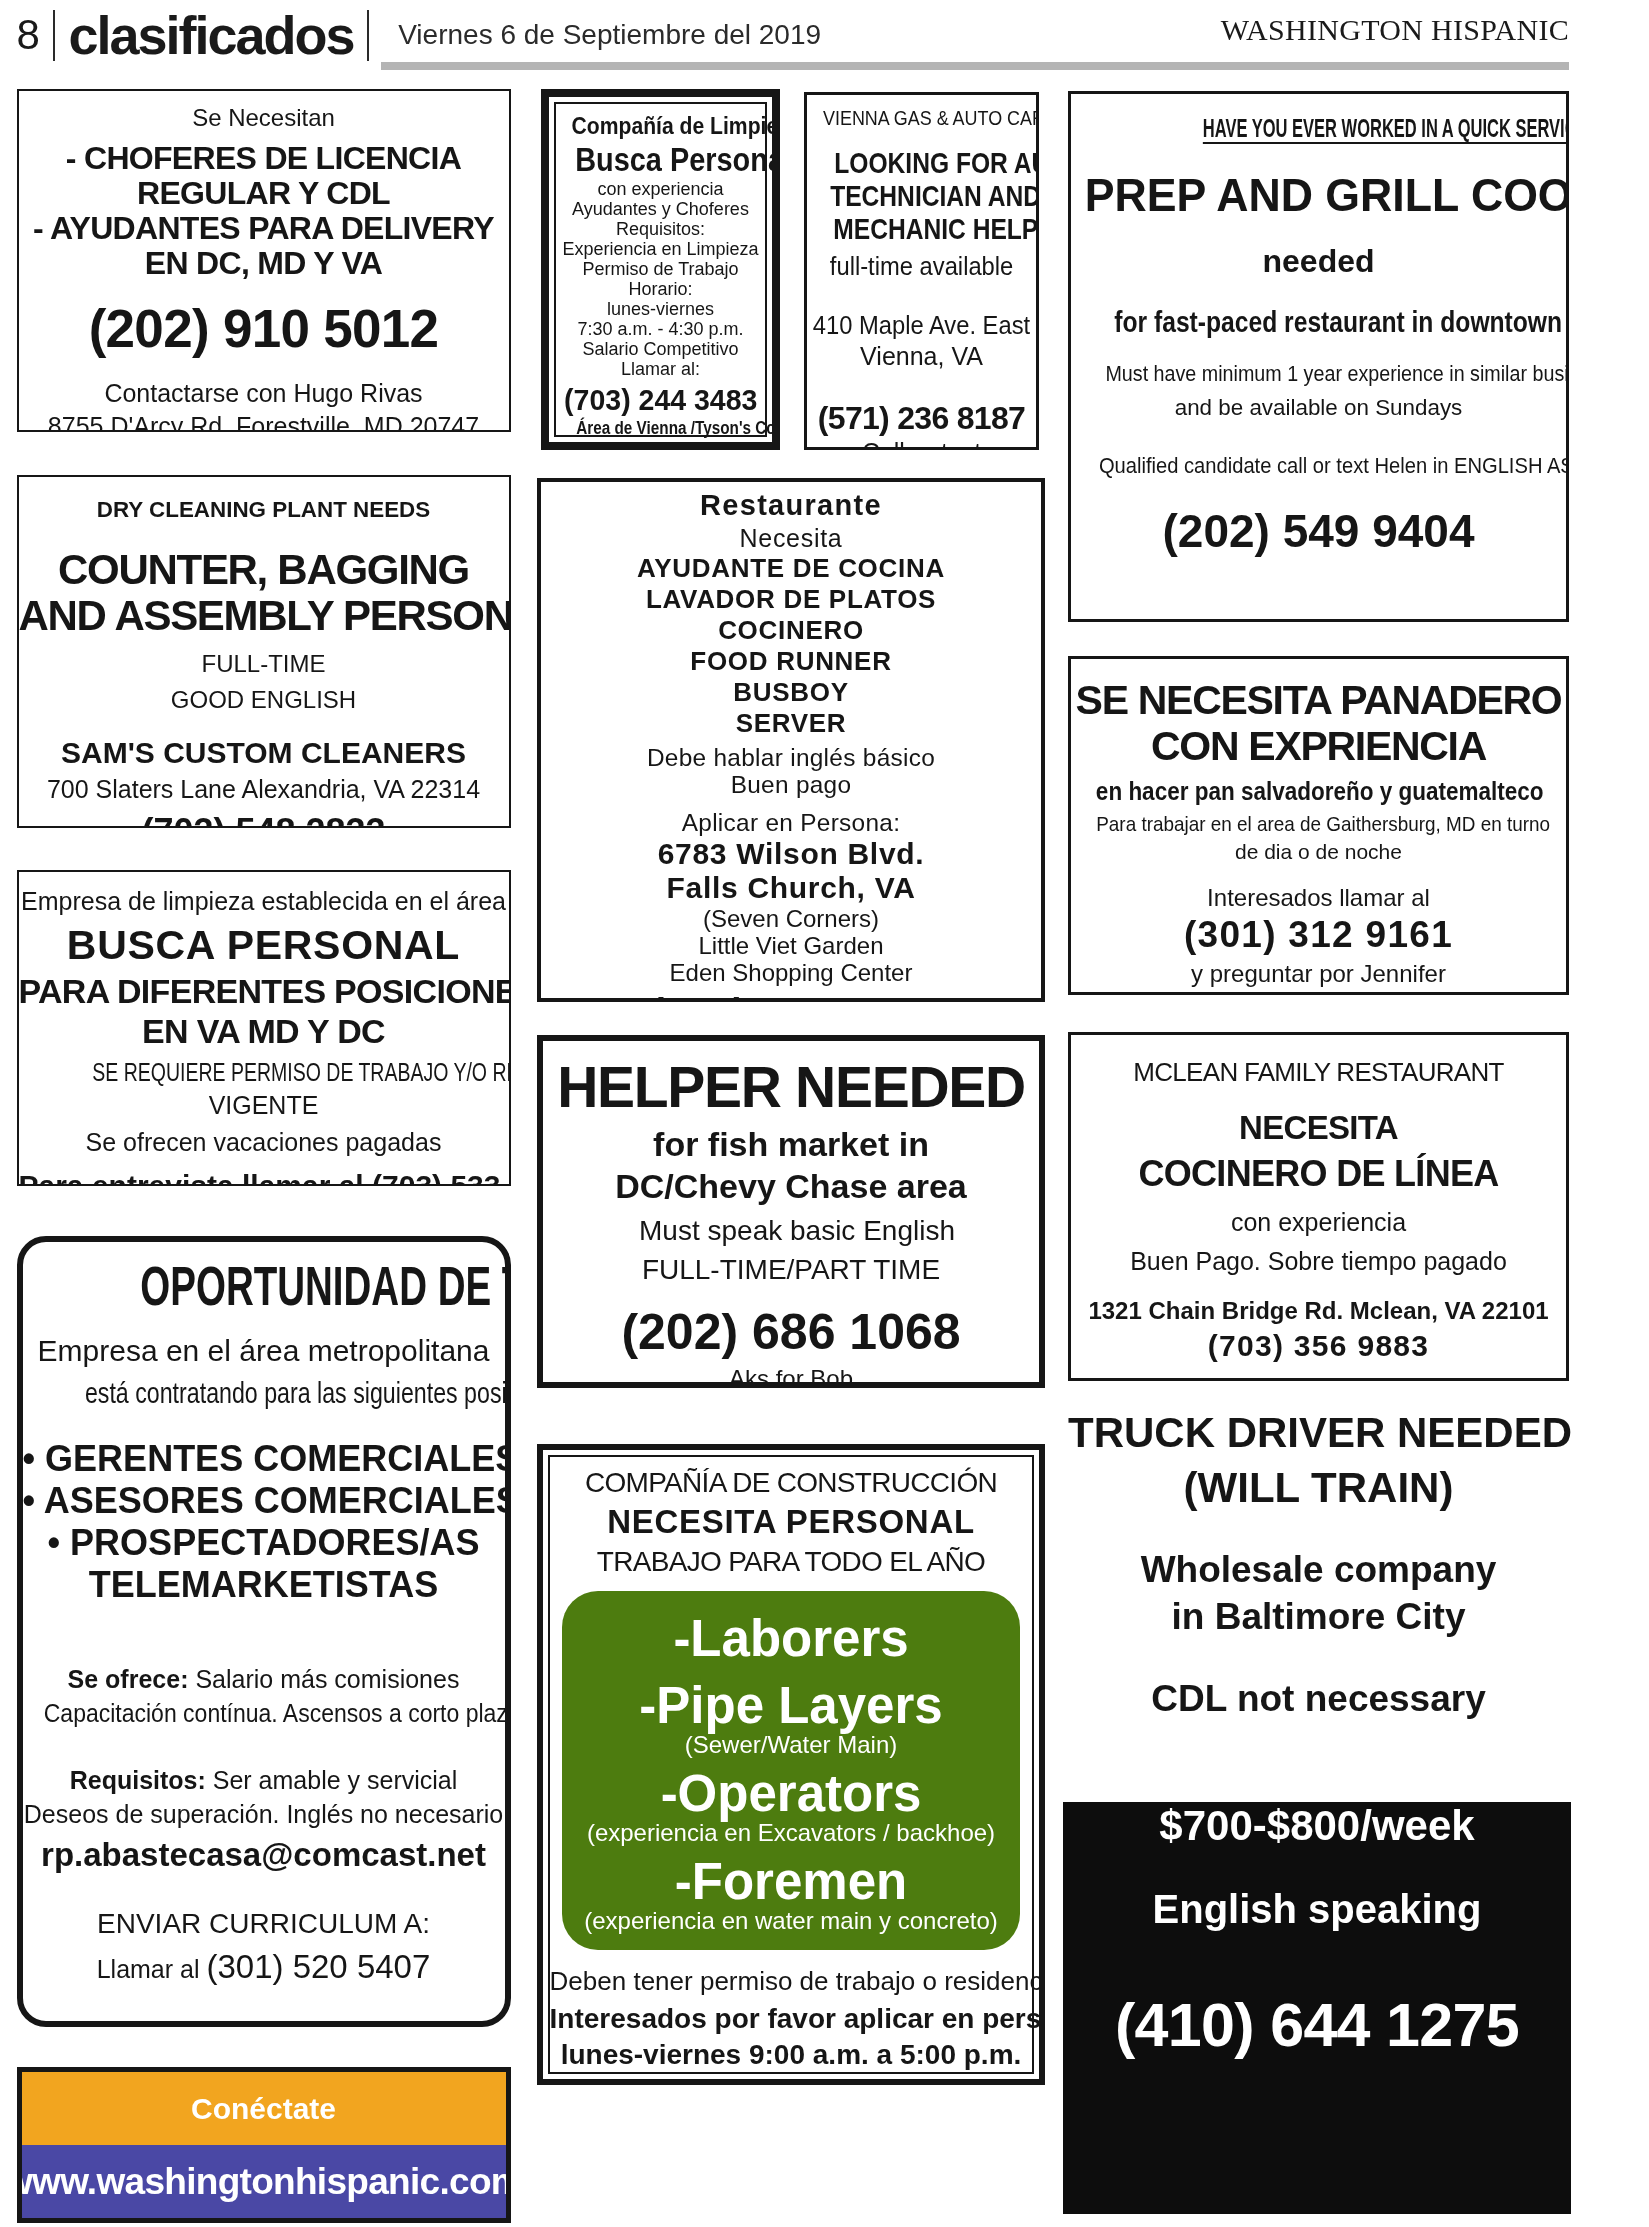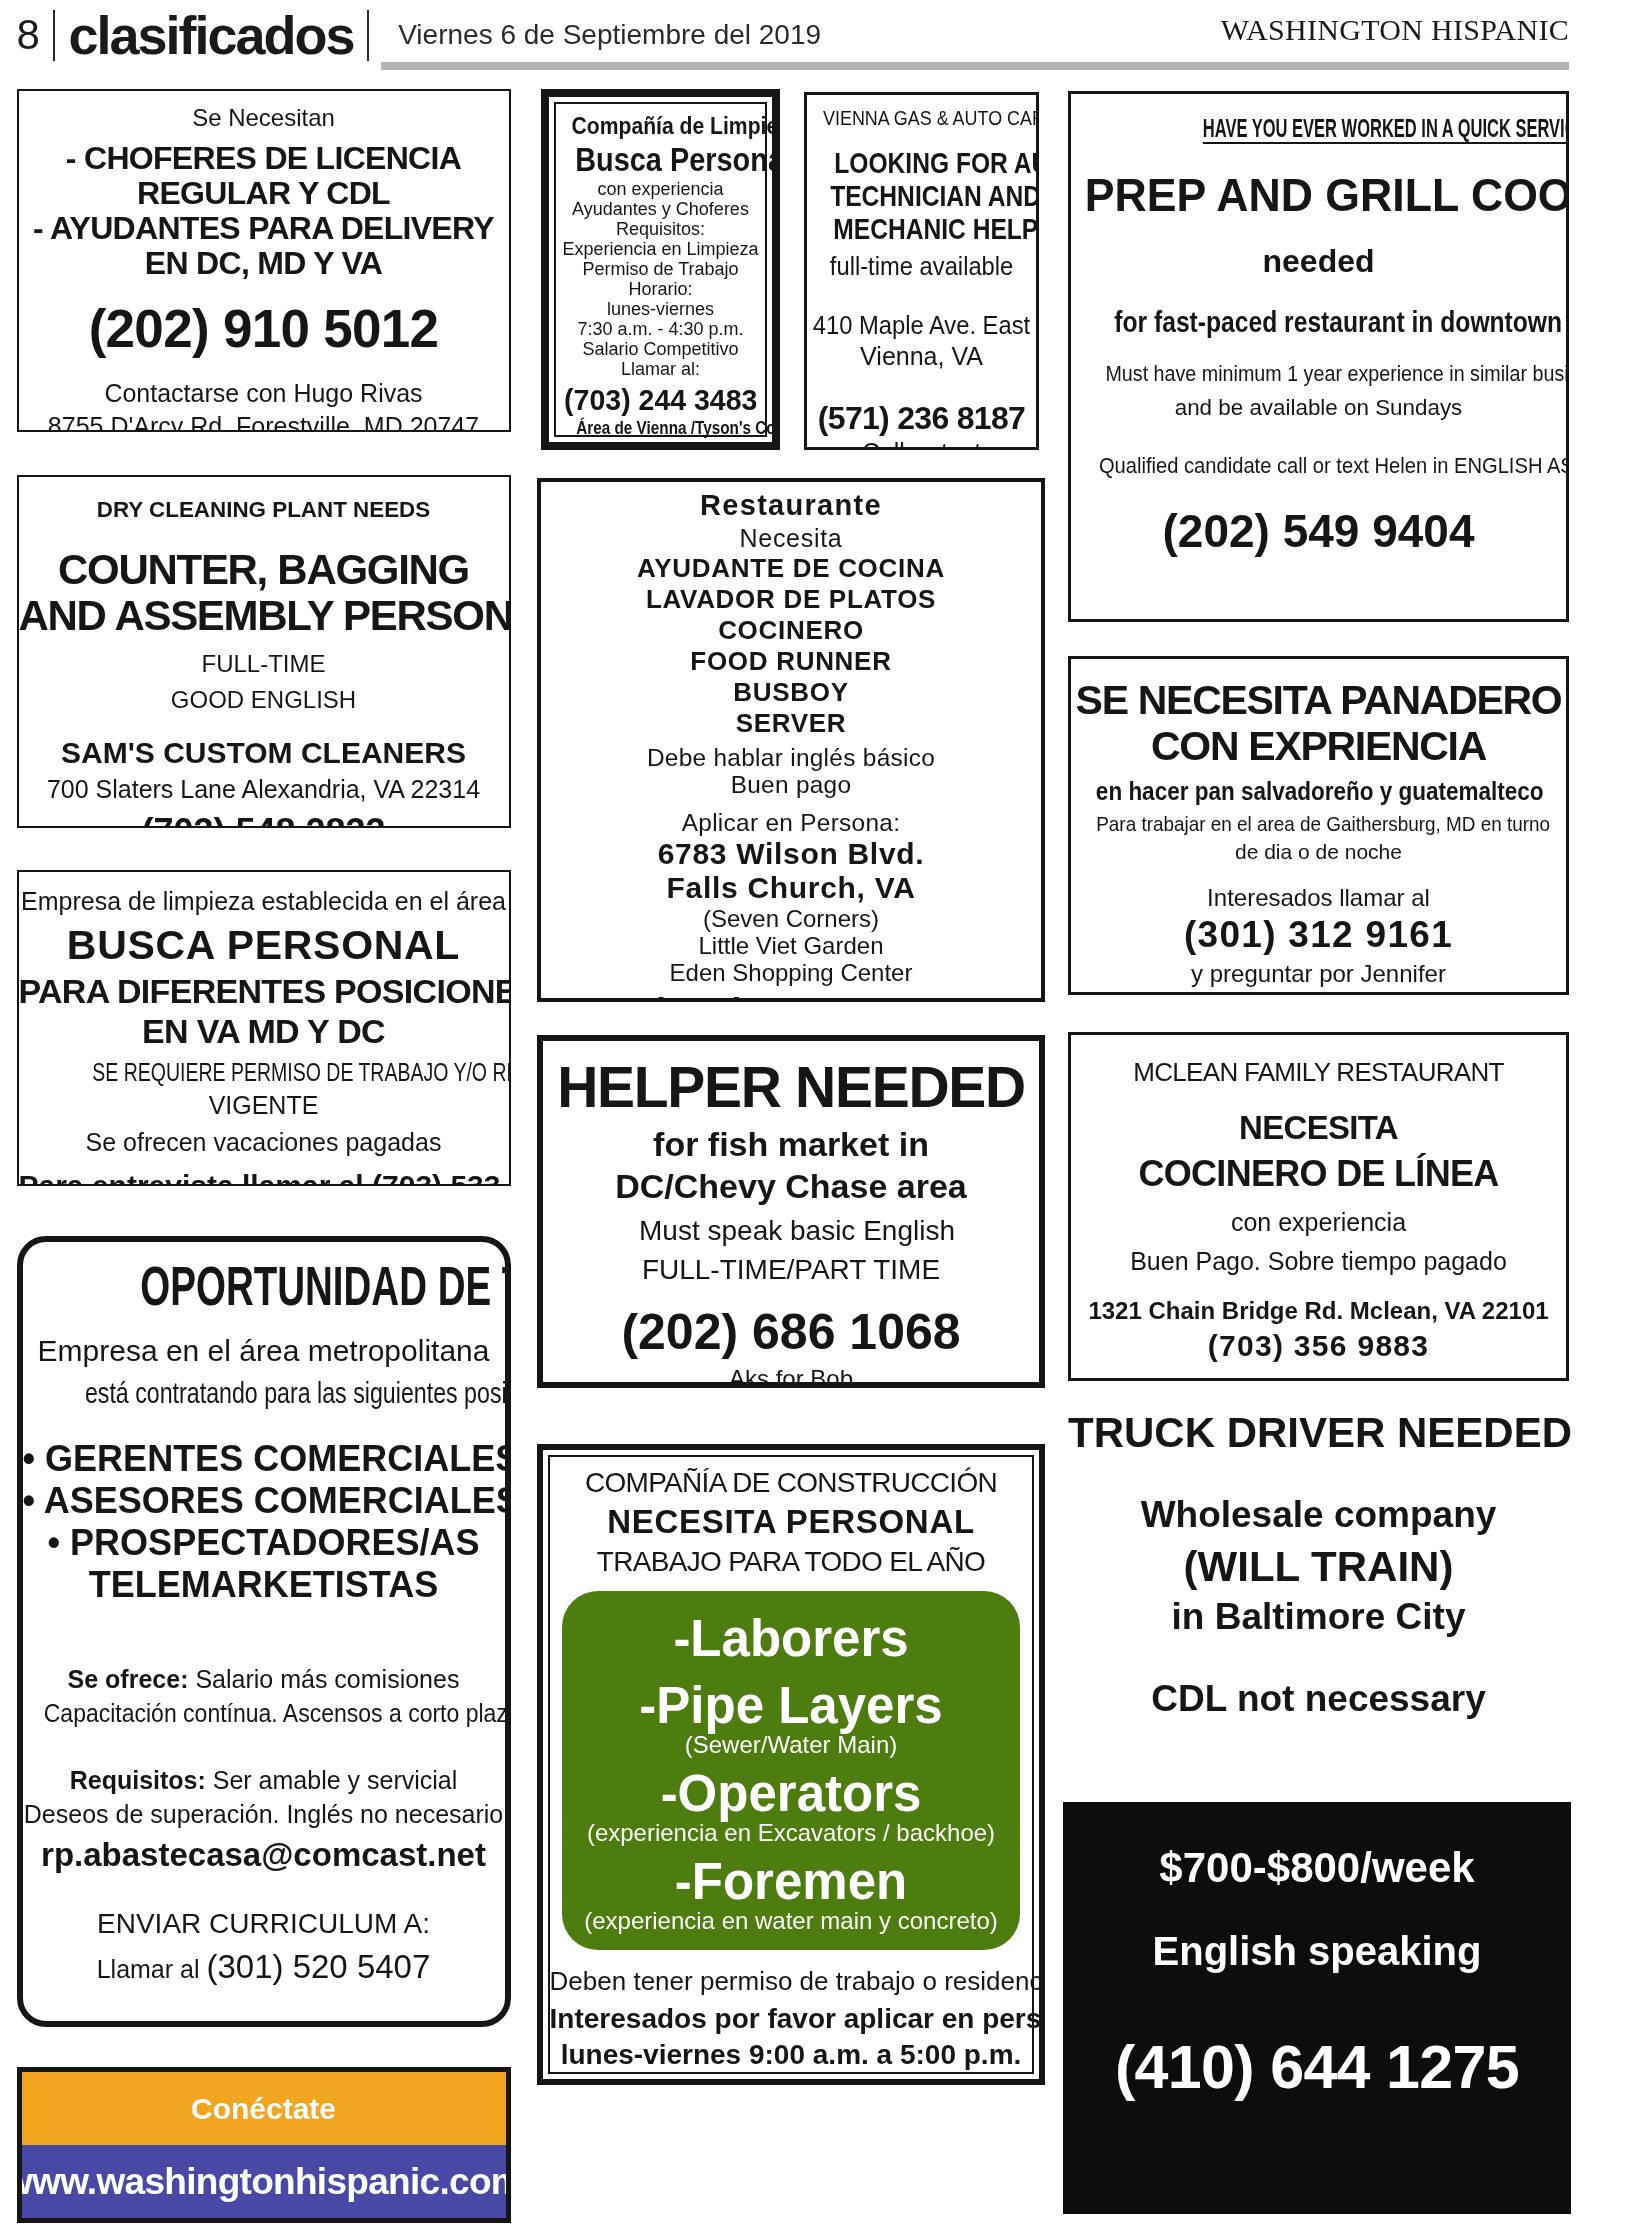--- a/index.html
+++ b/index.html
@@ -159,21 +159,21 @@
 
   #ad-truck{left:1068px;top:1404px;width:501px;height:316px;position:absolute;text-align:center;}
   #ad-truck .t1{font-size:42px;font-weight:700;margin-top:5.3px;}
   #ad-truck .t2{font-size:42px;font-weight:700;margin-top:6.6px;}
   #ad-truck .l1{font-size:37px;font-weight:700;margin-top:37px;}
   #ad-truck .l2{font-size:37px;font-weight:700;margin-top:5.3px;}
   #ad-truck .l3{font-size:37px;font-weight:700;margin-top:40px;}
 
   #ad-truckphone{left:1063px;top:1802px;width:508px;height:412px;position:absolute;
                  background:#0d0d0d;color:#fff;text-align:center;}
-  #ad-truckphone .pay{font-size:42px;font-weight:700;padding-top:42px;}
+  #ad-truckphone .pay{font-size:42px;font-weight:700;}
   #ad-truckphone .lang{font-size:40px;font-weight:700;margin-top:37px;}
   #ad-truckphone .phone{font-size:61px;font-weight:700;letter-spacing:-0.7px;margin-top:58px;}
 </style>
 </head>
 <body>
 
 <div class="page">
 
   <div class="masthead">
     <span class="pgnum">8</span>
@@ -359,22 +359,22 @@
     <div class="ln t1">NECESITA</div>
     <div class="ln t2">COCINERO DE LÍNEA</div>
     <div class="ln sub">con experiencia</div>
     <div class="ln pay">Buen Pago. Sobre tiempo pagado</div>
     <div class="ln addr">1321 Chain Bridge Rd. Mclean, VA 22101</div>
     <div class="ln phone">(703) 356 9883</div>
   </section>
 
   <section id="ad-truck">
     <div class="ln t1">TRUCK DRIVER NEEDED</div>
+    <div class="ln t2">(WILL TRAIN)</div>
     <div class="ln l1">Wholesale company</div>
-    <div class="ln t2">(WILL TRAIN)</div>
     <div class="ln l2">in Baltimore City</div>
     <div class="ln l3">CDL not necessary</div>
   </section>
 
   <section id="ad-truckphone">
     <div class="ln pay">$700-$800/week</div>
     <div class="ln lang">English speaking</div>
     <div class="ln phone">(410) 644 1275</div>
   </section>
 

